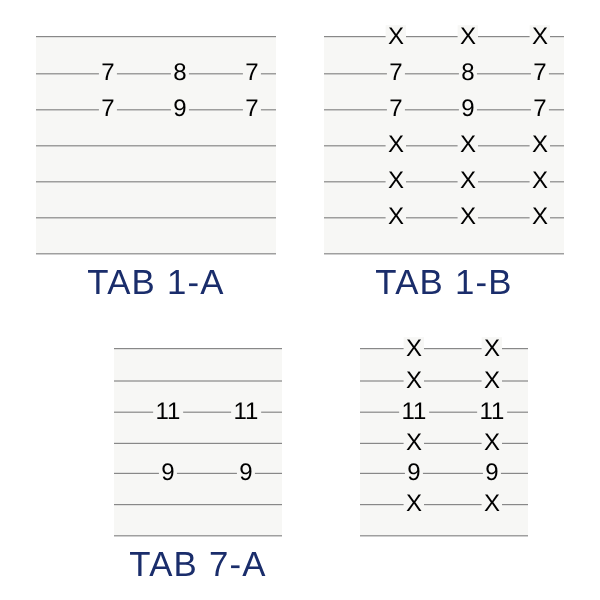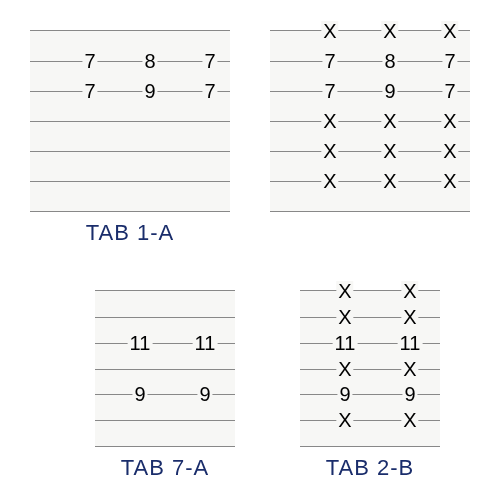--- a/index.html
+++ b/index.html
@@ -39,21 +39,21 @@
     padding: 0 2px;
     font-size: 20px;
     font-weight: 400;
     color: #000;
     line-height: 1;
     white-space: nowrap;
   }
   .tab-label {
     position: absolute;
     color: var(--label-color);
-    font-size: 22px;
+    font-size: 29px;
     font-weight: 400;
     letter-spacing: 1px;
     transform: translateX(-50%);
     white-space: nowrap;
   }
 </style>
 </head>
 <body>
 
 <div class="canvas" id="canvas">
@@ -91,20 +91,21 @@
       <span class="fret" style="left: 120px; top: 90px;">X</span>
       <span class="fret" style="left: 120px; top: 120px;">X</span>
       <span class="fret" style="left: 120px; top: 150px;">X</span>
       <span class="fret" style="left: 180px; top: 0px;">X</span>
       <span class="fret" style="left: 180px; top: 30px;">7</span>
       <span class="fret" style="left: 180px; top: 60px;">7</span>
       <span class="fret" style="left: 180px; top: 90px;">X</span>
       <span class="fret" style="left: 180px; top: 120px;">X</span>
       <span class="fret" style="left: 180px; top: 150px;">X</span>
     </div>
+    <div class="tab-label" style="left: 370px; top: 220px;">TAB 1-B</div>
     <div class="tab-block" style="left: 95px; top: 290px; width: 140px; height: 155px;">
       <div class="string-line" style="top: 25.8333px;"></div>
       <div class="string-line" style="top: 51.6667px;"></div>
       <div class="string-line" style="top: 77.5px;"></div>
       <div class="string-line" style="top: 103.333px;"></div>
       <div class="string-line" style="top: 129.167px;"></div>
       <div class="string-line" style="top: 155px;"></div>
       <span class="fret" style="left: 45px; top: 51.6667px;">11</span>
       <span class="fret" style="left: 45px; top: 103.333px;">9</span>
       <span class="fret" style="left: 110px; top: 51.6667px;">11</span>
@@ -124,14 +125,13 @@
       <span class="fret" style="left: 45px; top: 77.5px;">X</span>
       <span class="fret" style="left: 45px; top: 103.333px;">9</span>
       <span class="fret" style="left: 45px; top: 129.167px;">X</span>
       <span class="fret" style="left: 110px; top: 0px;">X</span>
       <span class="fret" style="left: 110px; top: 25.8333px;">X</span>
       <span class="fret" style="left: 110px; top: 51.6667px;">11</span>
       <span class="fret" style="left: 110px; top: 77.5px;">X</span>
       <span class="fret" style="left: 110px; top: 103.333px;">9</span>
       <span class="fret" style="left: 110px; top: 129.167px;">X</span>
     </div>
-    <div class="tab-label" style="left: 370px; top: 455px;">TAB 2-B</div>
   </div>
 
 </body></html>

